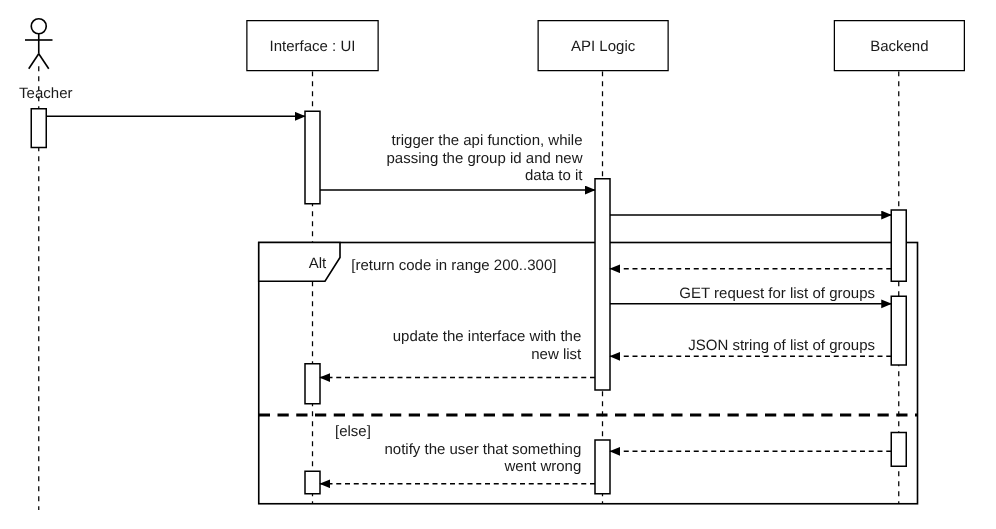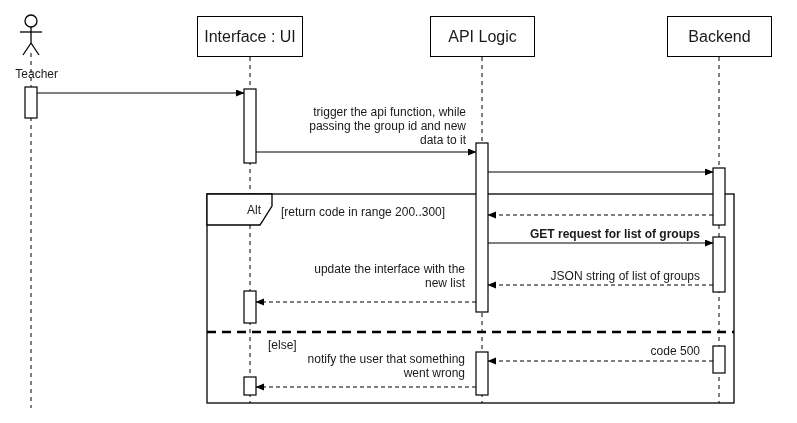--- a/index.html
+++ b/index.html
@@ -4,21 +4,21 @@
 <style>
   html,body{margin:0;padding:0;background:#ffffff;}
   .canvas{
     position:relative;width:797px;height:423px;background:#ffffff;overflow:hidden;
     font-family:"Liberation Sans",sans-serif;color:#1a1a1a;
   }
   svg.layer{position:absolute;left:0;top:0;}
   .head{
     position:absolute;border:1px solid #000;background:#fff;
     display:flex;align-items:center;justify-content:center;
-    font-size:16px;white-space:nowrap;
+    font-size:12px;white-space:nowrap;
   }
   .lbl{
     position:absolute;font-size:12px;line-height:14px;
     text-align:right;white-space:pre-line;
   }
   .guard{
     position:absolute;font-size:12px;line-height:14px;
     text-align:left;white-space:nowrap;
   }
 </style>
@@ -84,21 +84,20 @@
 
   <div class="lbl" style="left:4px;top:67px;width:54px;">Teacher</div>
 
   <div class="lbl" style="left:207px;top:203px;width:54px;">Alt</div>
   <div class="guard" style="left:281px;top:205px;text-align:center;">[return code in range 200..300]</div>
   <div class="guard" style="left:268px;top:338px;">[else]</div>
 
   <div class="lbl" style="left:266px;top:105px;width:200px;">trigger the api function, while
 passing the group id and new
 data to it</div>
-  <div class="lbl" style="left:500px;top:227px;width:200px;font-weight:bold;">GET request for list of groups</div>
+  <div class="lbl" style="left:500px;top:227px;width:200px;">GET request for list of groups</div>
   <div class="lbl" style="left:500px;top:269px;width:200px;">JSON string of list of groups</div>
   <div class="lbl" style="left:265px;top:262px;width:200px;">update the interface with the
 new list</div>
-  <div class="lbl" style="left:500px;top:344px;width:200px;">code 500</div>
   <div class="lbl" style="left:265px;top:352px;width:200px;">notify the user that something
 went wrong</div>
 
 </div>
 
 </body></html>

